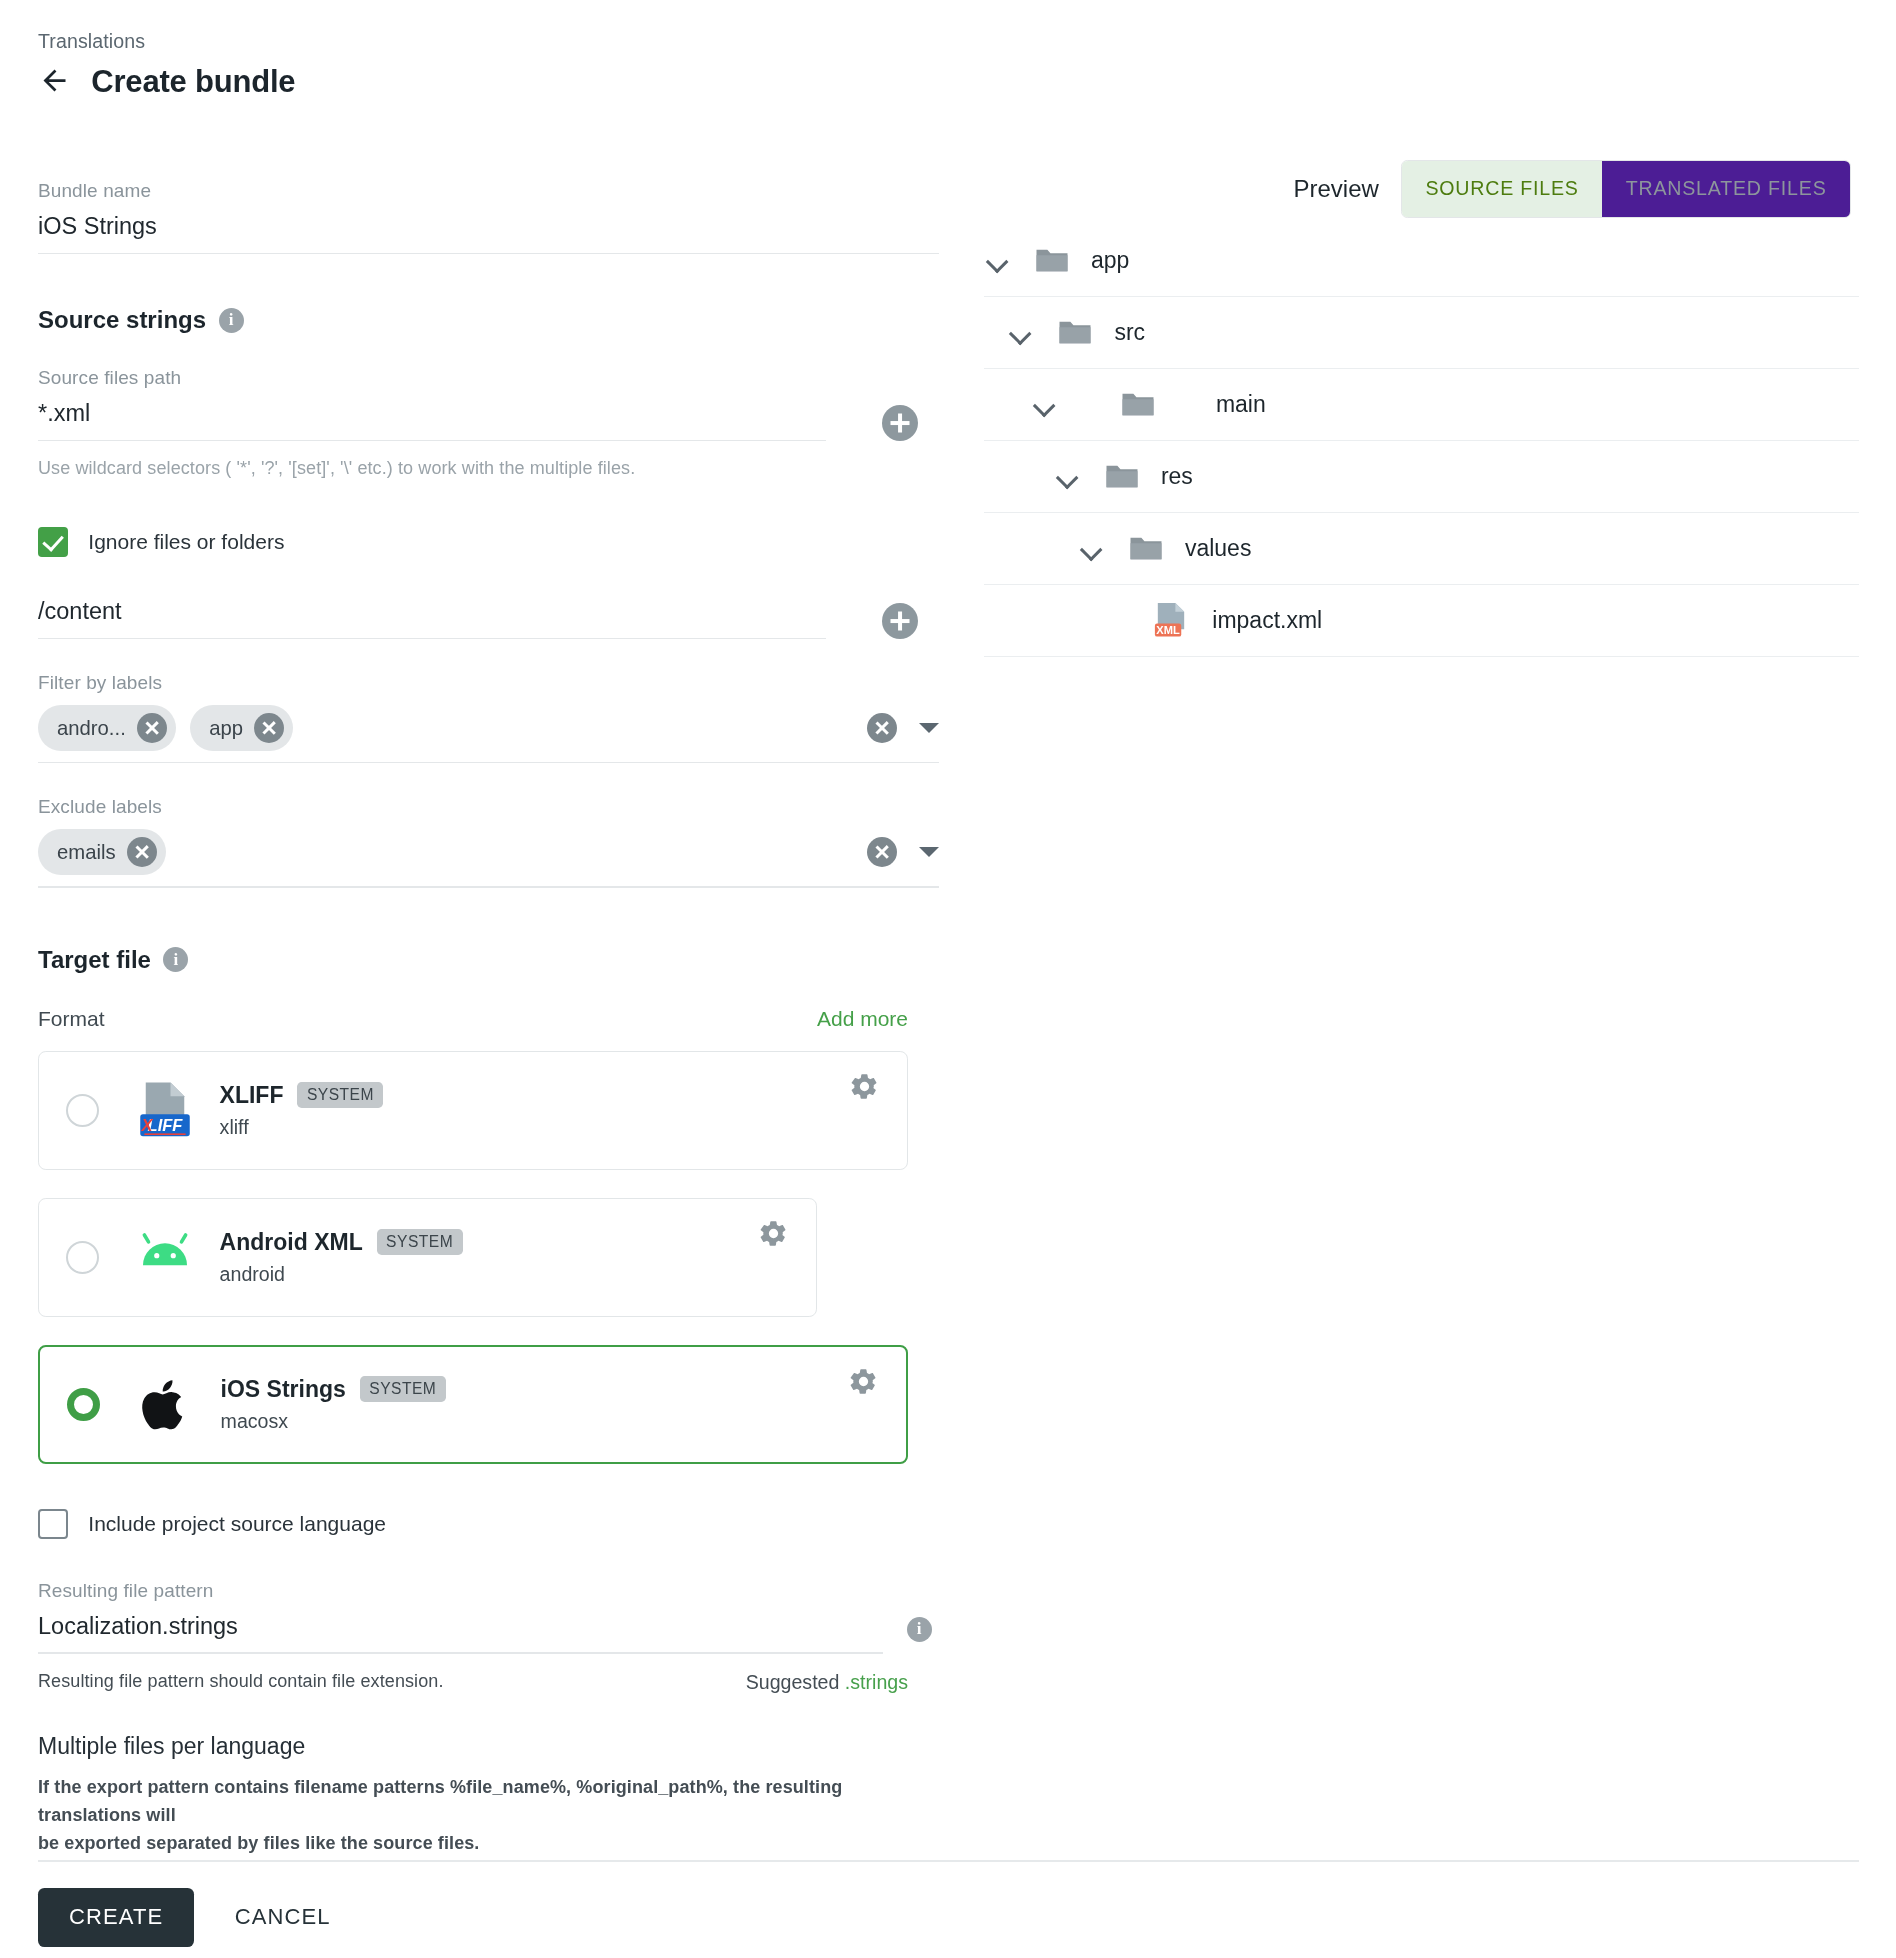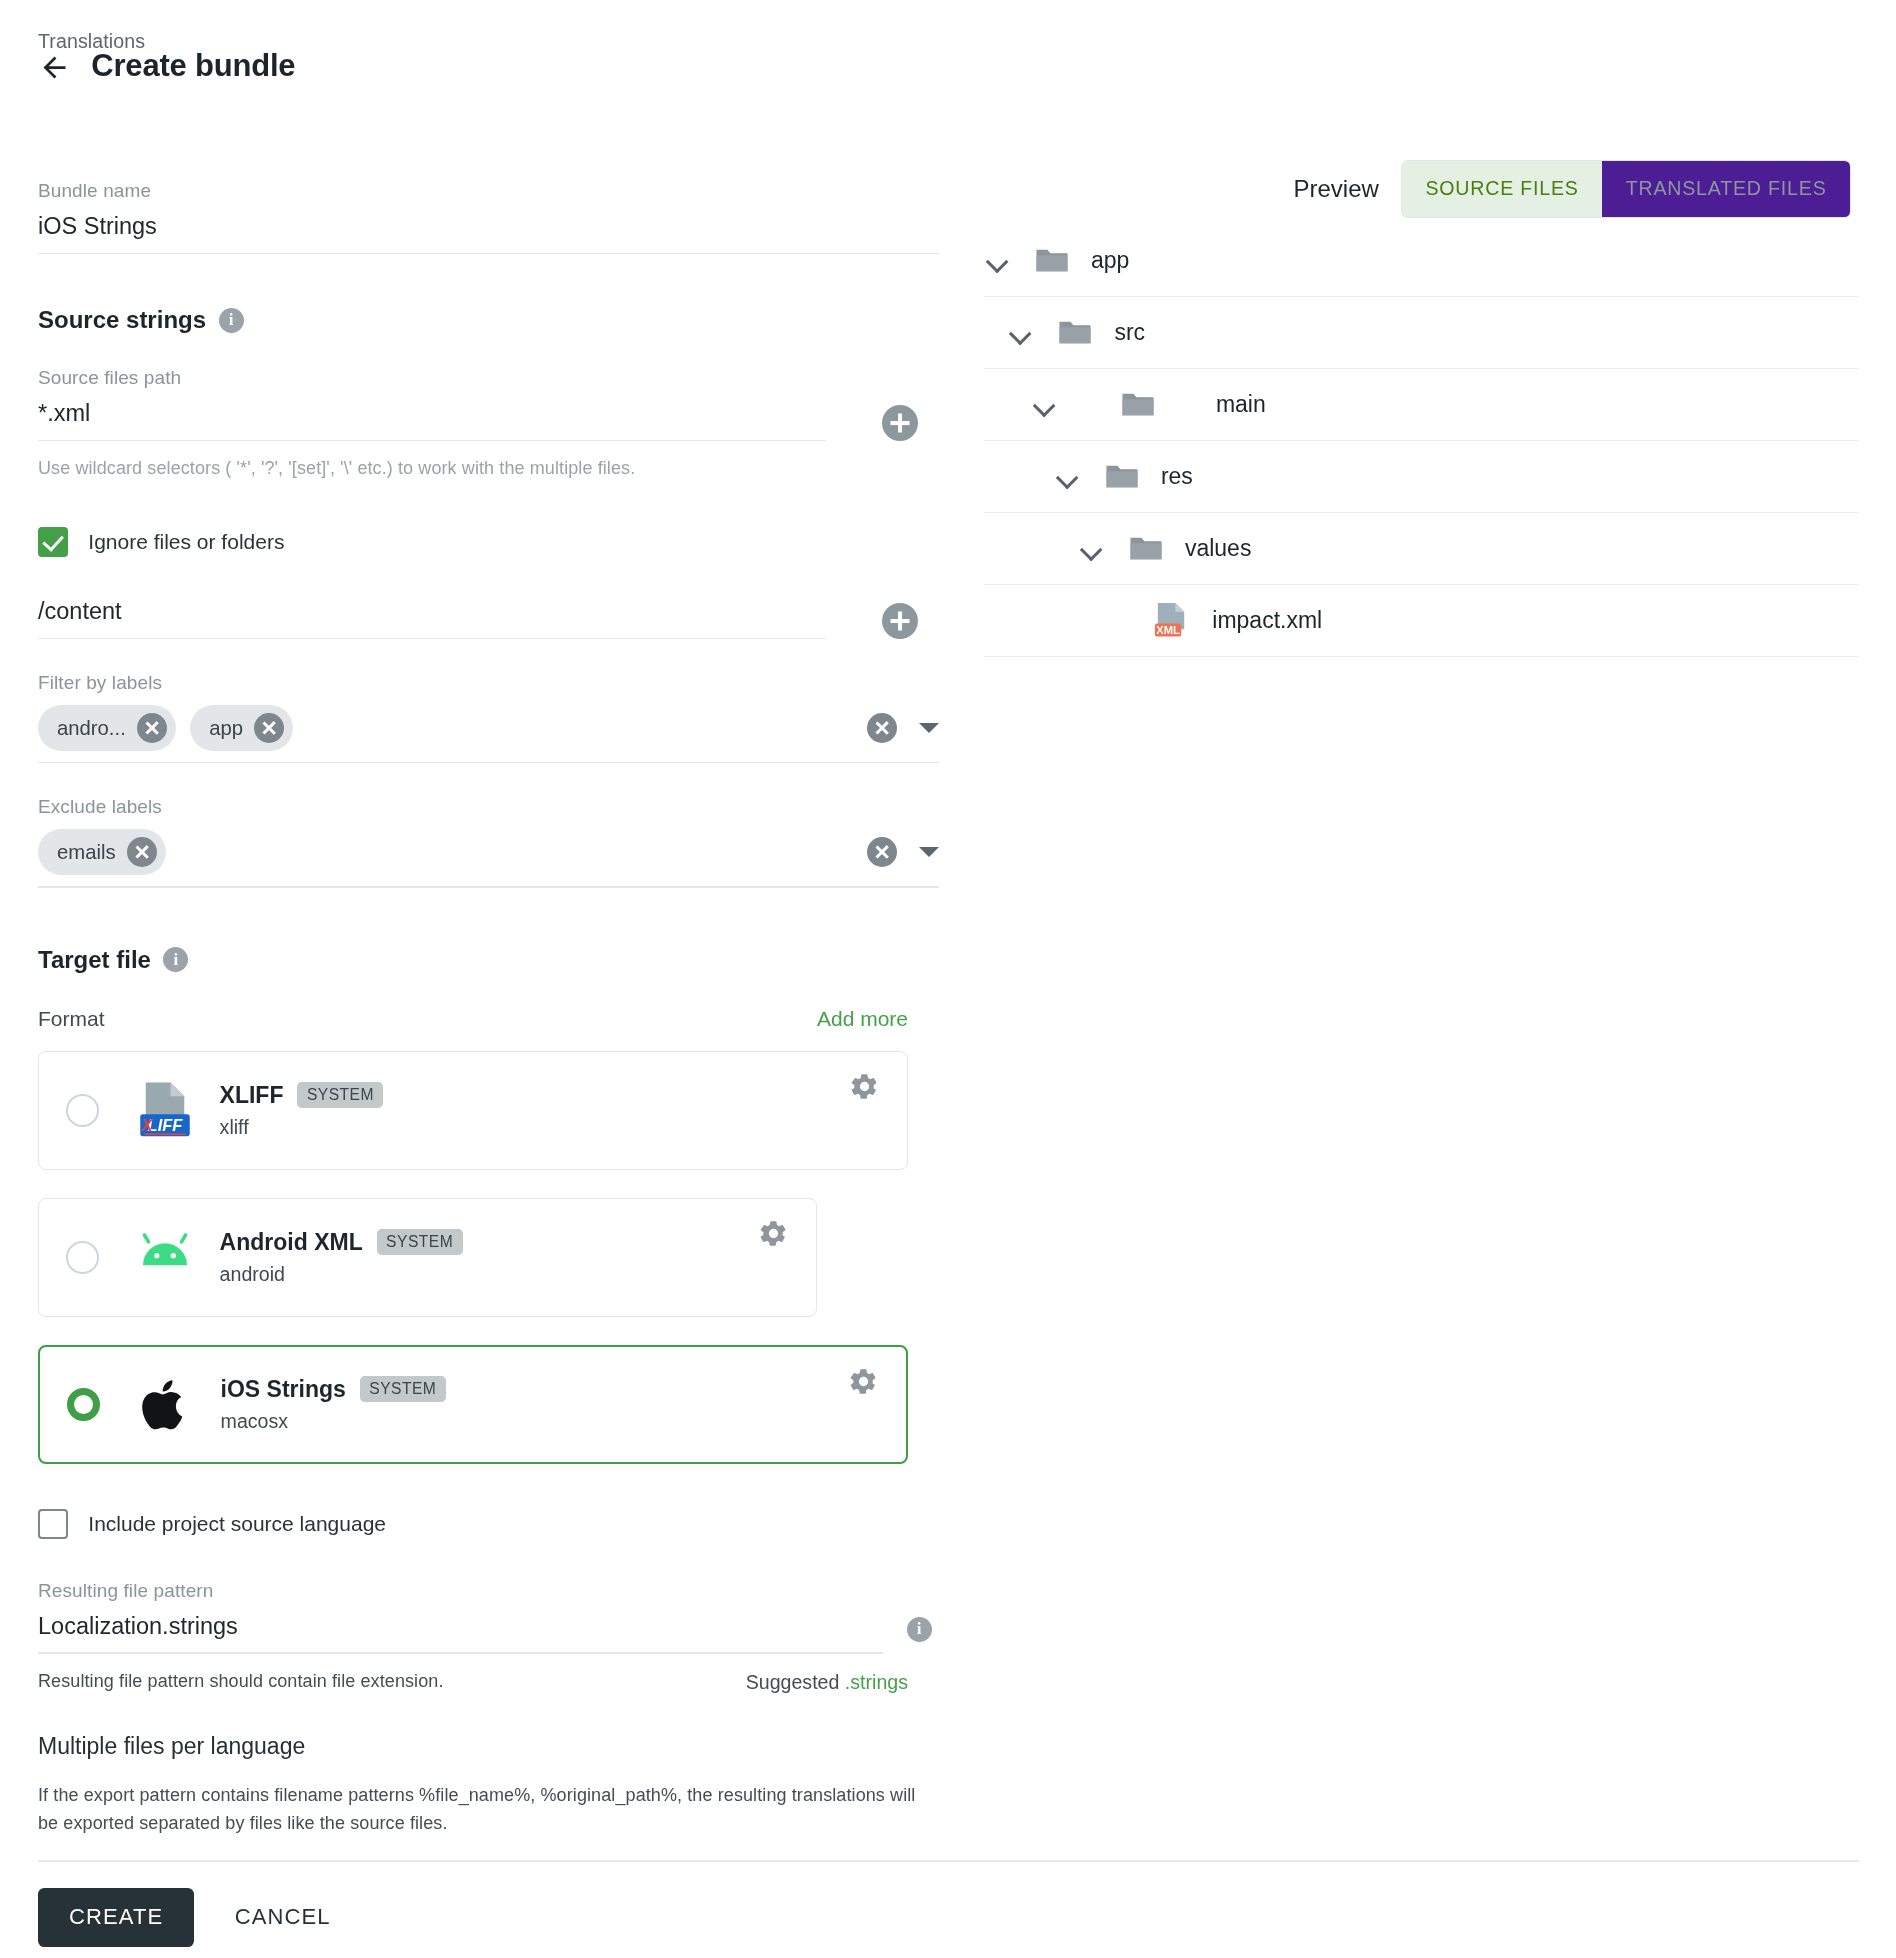--- a/index.html
+++ b/index.html
@@ -20,23 +20,23 @@
   
   .breadcrumb {
     position: absolute;
     left: 38px; top: 30px;
     font-size: 19.6px;
     color: #5b6770;
     letter-spacing: 0.1px;
   }
   .title-row {
     position: absolute;
-    left: 38px; top: 48px;
+    left: 38px; top: 64px;
     display: flex;
-    align-items: flex-end;
+    align-items: flex-start;
     gap: 20.3px;
   }
   .back-arrow {
     width: 33px; height: 33px;
     display: flex; align-items: center; justify-content: center;
     cursor: pointer;
   }
   .page-title {
     font-size: 31px;
     font-weight: 700;
@@ -464,21 +464,21 @@
         <span class="helper" style="color:#444d54;">Resulting file pattern should contain file extension.</span>
         <span class="suggest">
           <span>Suggested</span>
           <span class="ext">.strings</span>
         </span>
       </div>
     </div>
 
     <div style="margin-top:39px;">
       <div class="sub-head">Multiple files per language</div>
-      <div class="helper" style="color:#444d54; margin-top:22px; line-height:1.55;">
+      <div class="helper" style="color:#444d54; margin-top:14px; line-height:1.55;font-weight:bold;">
         <span>If the export pattern contains filename patterns %file_name%, %original_path%, the resulting translations will</span><br>
         <span>be exported separated by files like the source files.</span>
       </div>
     </div>
 
   </div>
 
   <div class="footer-divider"></div>
   <div class="actions">
     <button class="btn-create">CREATE</button>

